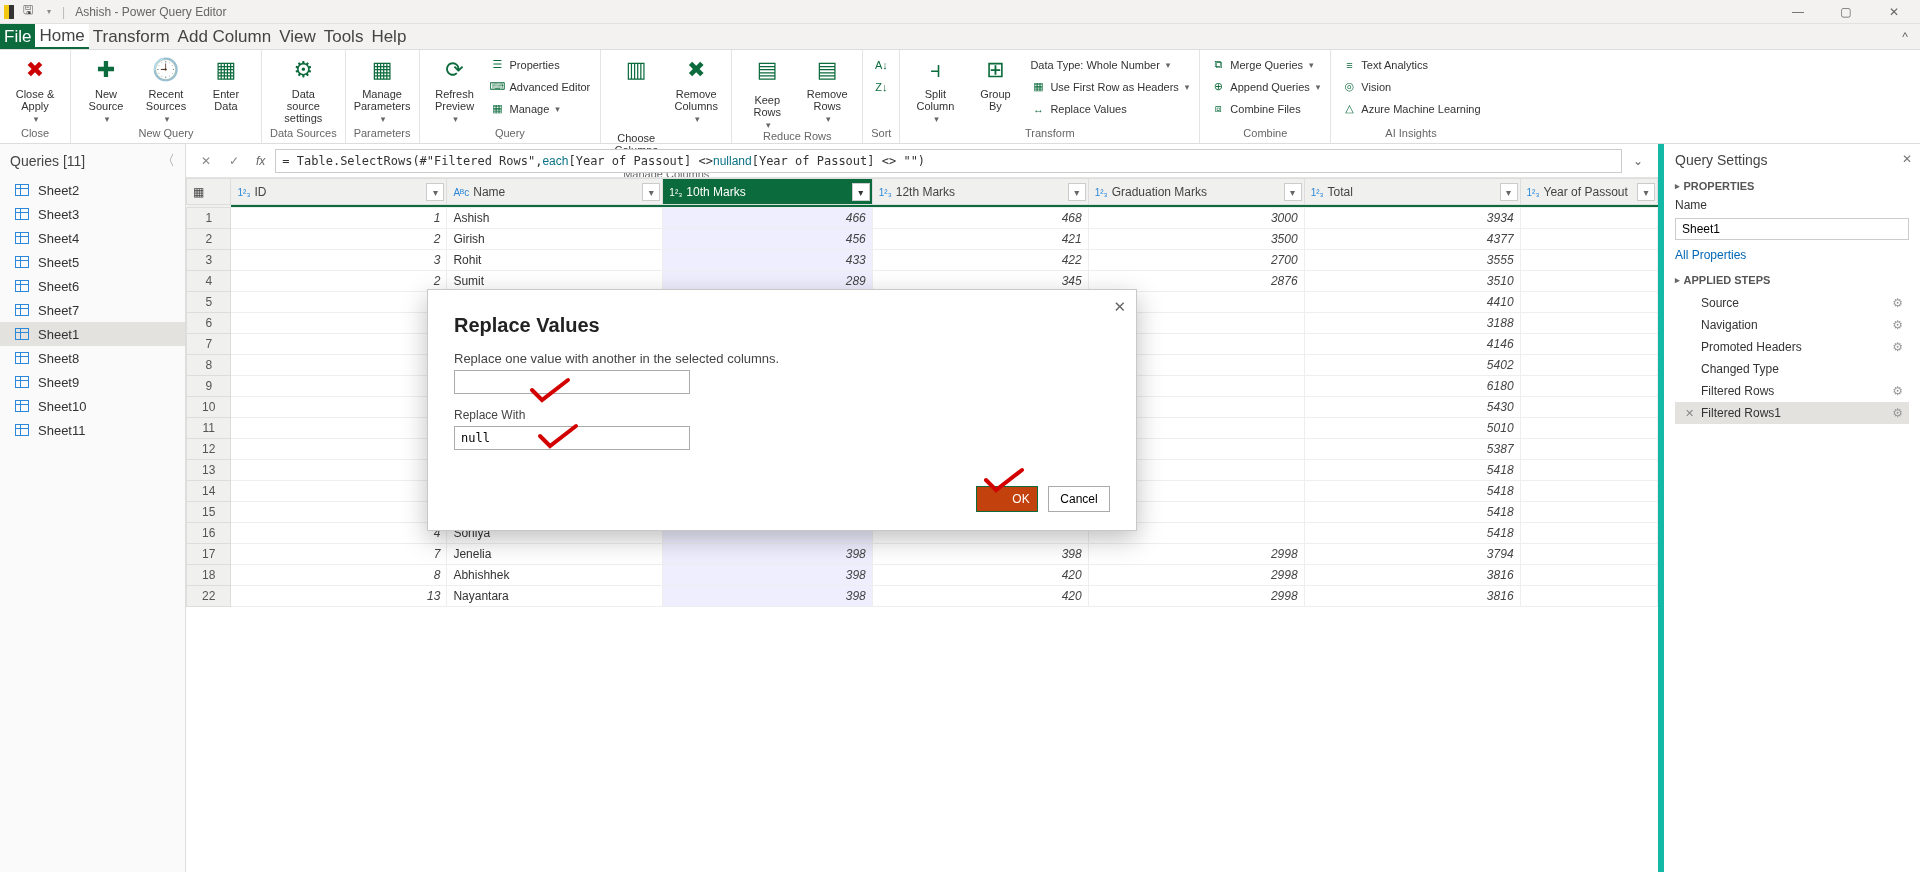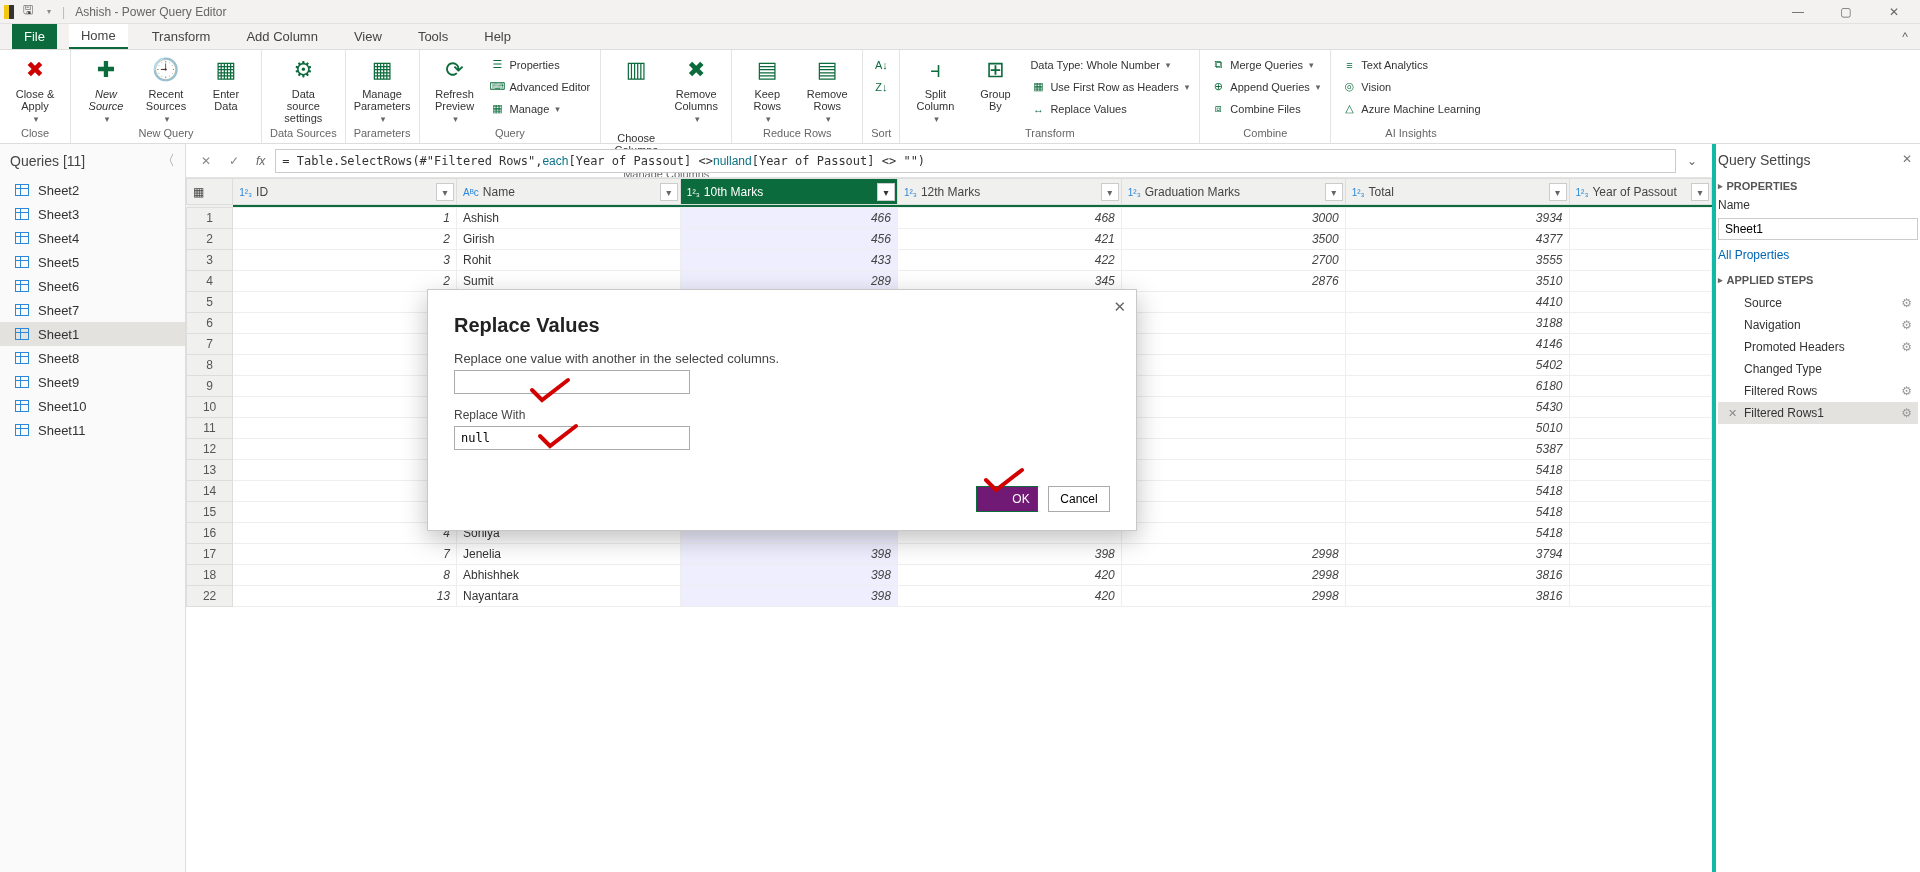--- a/index.html
+++ b/index.html
@@ -8,21 +8,21 @@
 
 .titlebar { height: 24px; background: #f3f2f1; display: flex; align-items: center; padding: 0 4px; border-bottom: 1px solid #e1e1e1; }
 .titlebar .pbi-icon { width: 10px; height: 14px; background: linear-gradient(to right,#f2c811 50%,#333 50%); margin-right:4px; }
 .titlebar .qat-btn { width: 20px; height: 20px; display: flex; align-items:center; justify-content:center; color:#444; }
 .titlebar .title-text { color:#666; margin-left:6px; }
 .titlebar .wincontrols { margin-left:auto; display:flex; gap:20px; padding-right:8px; color:#666; }
 .titlebar .wincontrols span { width:28px; text-align:center; }
 
 
 .ribbon-tabs { height: 26px; display:flex; align-items:stretch; background:#f3f2f1; border-bottom:1px solid #ddd; }
-.ribbon-tab { padding: 0 12px; display:flex; align-items:center; font-size:13px; color:#444; cursor:pointer;margin-left:12px; }
+.ribbon-tab { padding: 0 4px; display:flex; align-items:center; font-size:17px; color:#444; cursor:pointer; }
 .ribbon-tab.file { background:#0c6b3c; color:#fff; }
 .ribbon-tab.active { background:#fff; border-bottom:2px solid #0c6b3c; }
 .ribbon-help { margin-left:auto; width:30px; display:flex; align-items:center; justify-content:center; color:#666; }
 
 
 .ribbon { height:94px; background:#fff; border-bottom:1px solid #ddd; display:flex; }
 .group { border-right:1px solid #e4e4e4; padding:4px 8px 0 8px; display:flex; flex-direction:column; align-items:center; }
 .group .group-body { display:flex; gap:6px; align-items:flex-start; flex:1; }
 .group .group-label { font-size:11px; color:#666; height:16px; }
 .bigbtn { display:flex; flex-direction:column; align-items:center; width:54px; text-align:center; font-size:11px; color:#333; cursor:pointer; gap:2px; }
@@ -64,21 +64,21 @@
 table.grid thead th.selected .type-badge { color:#fff; }
 table.grid thead th.selected .dd { background:#fff; color:#333; }
 table.grid tbody td { border:1px solid #eee; height:21px; padding:0 6px; font-size:12px; color:#333; }
 table.grid tbody td.rownum { background:#f0f0ee; text-align:center; color:#555; border-color:#ddd; }
 table.grid tbody td.num { text-align:right; font-style:italic; color:#444; }
 table.grid tbody td.selcol { background:#eef; }
 .colorbar td { height:3px !important; padding:0 !important; background:#0c6b3c; border:none !important; }
 .colorbar td.rownum { background:#f0f0ee; }
 
 
-.settings-pane { width:208px; border-left:4px solid #14b8a6; background:#fff; padding:8px 2px; position:relative; }
+.settings-pane { width:262px; border-left:6px solid #14b8a6; background:#fff; padding:8px 11px; position:relative; }
 .settings-pane h3 { font-size:14px; font-weight:normal; color:#444; display:flex; align-items:center; }
 .settings-pane .close-set { position:absolute; right:8px; top:8px; color:#777; }
 .section-title { font-size:11px; font-weight:bold; color:#555; margin-top:12px; display:flex; align-items:center; gap:4px; }
 .section-title .tri { font-size:9px; color:#666; }
 .name-input { width:100%; border:1px solid #ccc; padding:3px 6px; margin-top:6px; font-size:12px; }
 .link { color:#0066b4; font-size:12px; margin-top:8px; cursor:pointer; }
 .steps { margin-top:6px; }
 .step { display:flex; align-items:center; height:22px; padding:0 6px 0 26px; font-size:12px; color:#333; position:relative; }
 .step .gear { margin-left:auto; color:#999; font-size:12px; }
 .step.selected { background:#e4e2de; }
@@ -87,21 +87,21 @@
 
 .dialog-mask { position:absolute; left:0; top:0; right:0; bottom:0; pointer-events:none; }
 .dialog { position:absolute; left:427px; top:289px; width:710px; background:#fff; border:1px solid #c8c8c8; box-shadow:0 8px 24px rgba(0,0,0,.25); padding:24px 26px 18px 26px; pointer-events:auto; }
 .dialog .dlg-close { position:absolute; right:10px; top:8px; color:#666; font-size:15px; cursor:pointer; }
 .dialog h2 { font-size:20px; font-weight:600; color:#222; }
 .dialog p.desc { font-size:13px; color:#444; margin-top:14px; }
 .dialog label.fld { font-size:12px; color:#444; display:block; margin-top:14px; }
 .dialog input.fld-in { width:236px; border:1px solid #aaa; height:24px; padding:0 6px; font-size:12px; margin-top:4px; font-family:Consolas,monospace; }
 .dialog .dlg-btns { display:flex; justify-content:flex-end; gap:10px; margin-top:36px; }
 .dialog .btn { min-width:62px; height:26px; border:1px solid #aaa; background:#fff; font-size:12px; cursor:pointer; }
-.dialog .btn.primary { background:#701a75; color:#fff; border-color:#0c6b3c;padding-left:28px; }
+.dialog .btn.primary { background:#c2410c; color:#fff; border-color:#0c6b3c;padding-left:28px; }
 
 
 .redmark { position:absolute; pointer-events:none; }
 .redmark svg { width:44px; height:30px; }
 
 .caret::after { content:"▾"; font-size:9px; color:#666; margin-left:2px; }
 .small-caret::after { content:"▾"; font-size:8px; color:#888; margin-left:2px; }
 </style>
 </head>
 <body>
@@ -138,21 +138,21 @@
           <span style="white-space:pre-line;">Close &amp;
 Apply</span>
         </div>
     </div>
     <div class="group-label">Close</div>
   </div>
   <div class="group">
     <div class="group-body">
       <div class="bigbtn caret">
           <span class="icn">✚</span>
-          <span style="white-space:pre-line;font-style:italic;">New
+          <span style="white-space:pre-line;">New
 Source</span>
         </div>
       <div class="bigbtn caret">
           <span class="icn">🕘</span>
           <span style="white-space:pre-line;">Recent
 Sources</span>
         </div>
       <div class="bigbtn">
           <span class="icn">▦</span>
           <span style="white-space:pre-line;">Enter
@@ -217,21 +217,21 @@
           <span style="white-space:pre-line;">Remove
 Columns</span>
         </div>
     </div>
     <div class="group-label">Manage Columns</div>
   </div>
   <div class="group">
     <div class="group-body">
       <div class="bigbtn caret">
           <span class="icn">▤</span>
-          <span style="white-space:pre-line;">Keep
+          <span style="white-space:pre-line;margin-top:6px;">Keep
 Rows</span>
         </div>
       <div class="bigbtn caret">
           <span class="icn">▤</span>
           <span style="white-space:pre-line;">Remove
 Rows</span>
         </div>
     </div>
     <div class="group-label">Reduce Rows</div>
   </div>

